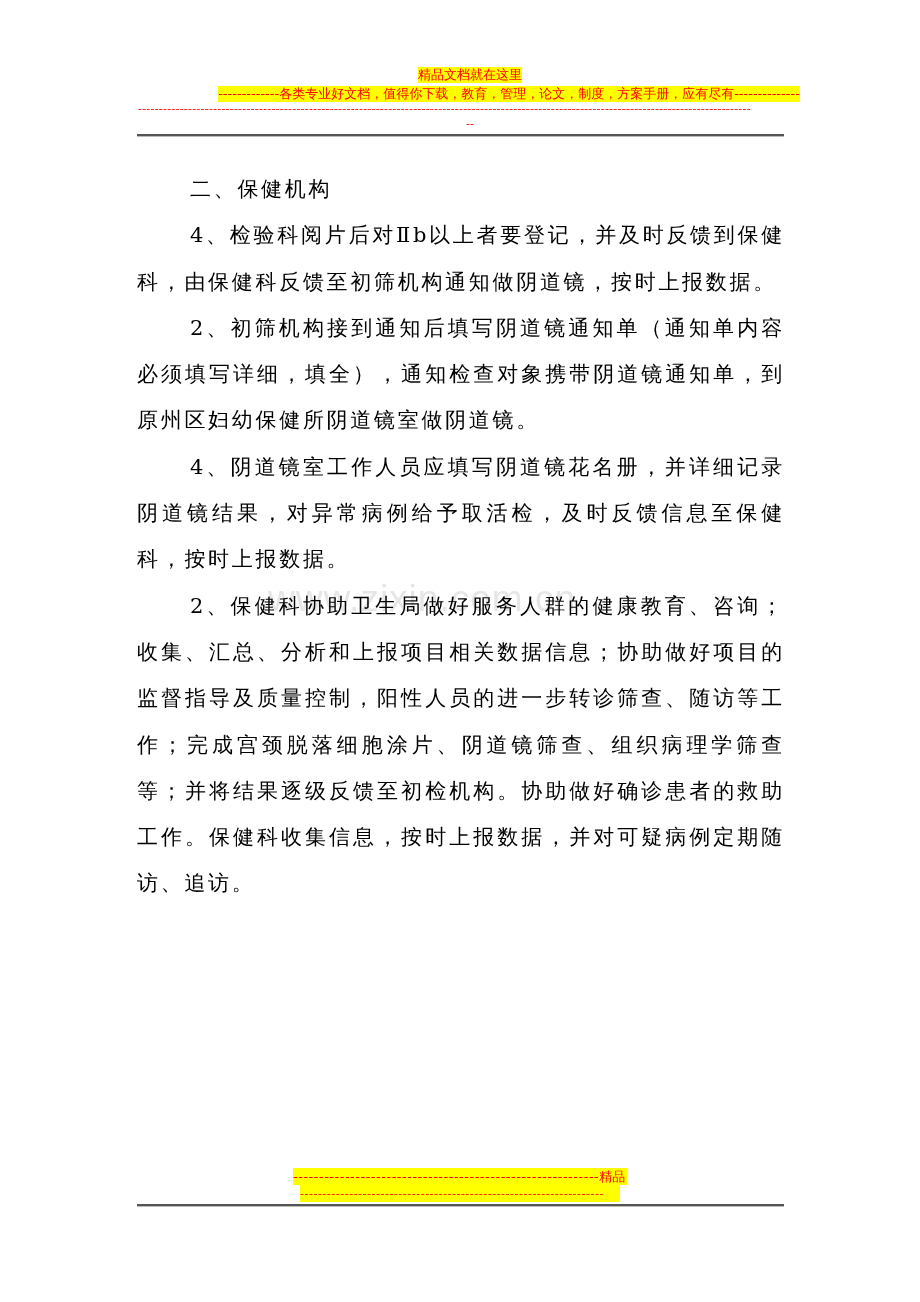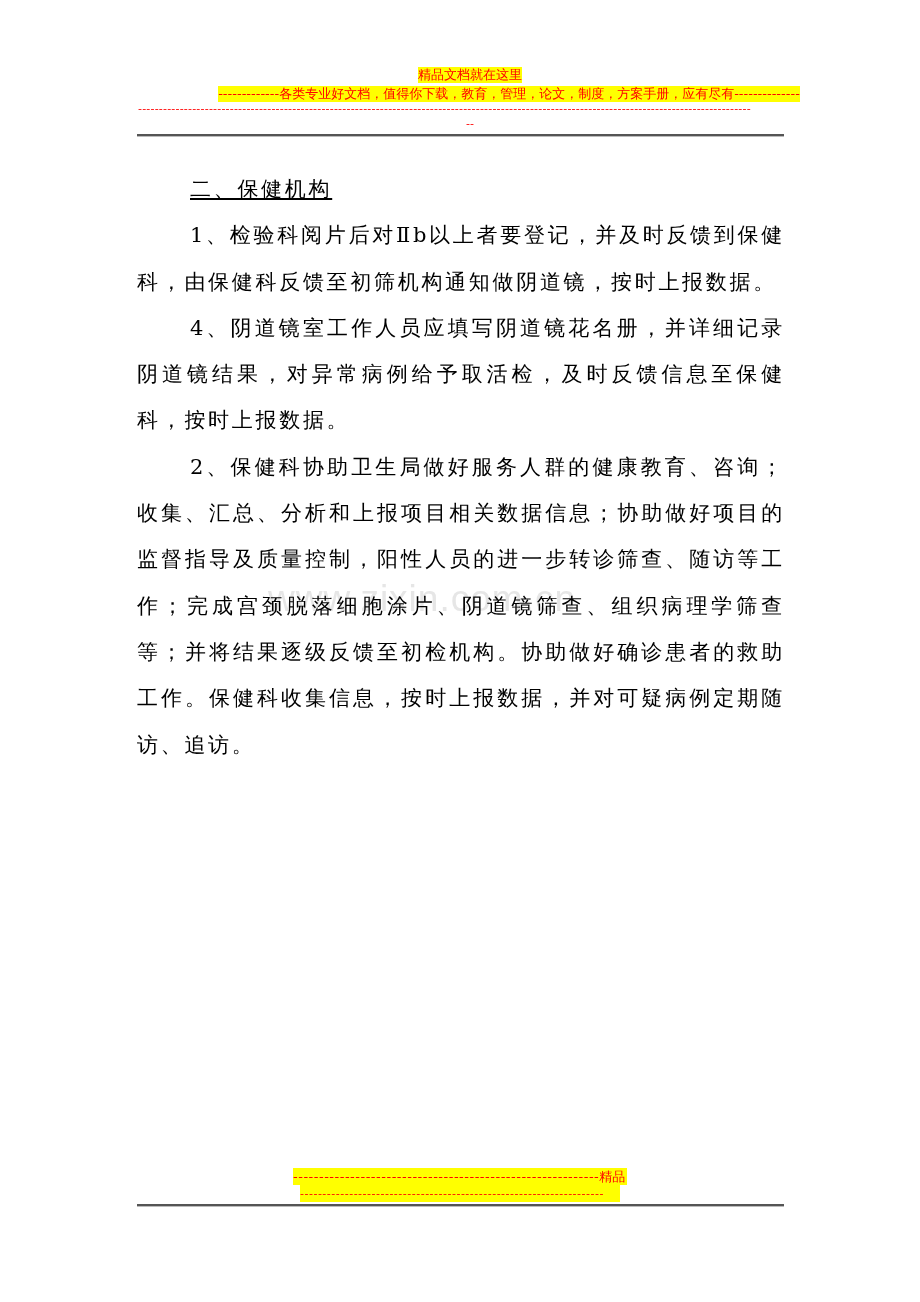--- a/index.html
+++ b/index.html
@@ -63,21 +63,20 @@
       margin: 0;
       font-size: 21px;
       line-height: 46.3px;
       letter-spacing: 2.7px;
       text-indent: 53px;
       text-align: justify;
       text-align-last: left;
     }
     .para.heading {
       text-indent: 53px;
-      text-decoration: underline;
     }
 
     .watermark {
       position: absolute;
       left: 268px;
       top: 578px;
       font-family: Liberation Sans, sans-serif;
       font-size: 37px;
       color: #e6e6e6;
       letter-spacing: 1px;
@@ -129,21 +128,22 @@
 </div>
 <div id="hdr3" class="hdr-line">---------------------------------------------------------------------------------------------------------------------------------------------------</div>
 <div id="hdr4" class="hdr-line">--</div>
 
 <div id="rule-top" class="rule"></div>
 
 <div class="watermark">www.zixin.com.cn</div>
 
 <div class="body-text">
   <p class="para heading">二、保健机构</p>
-  <p class="para">1、检验科阅片后对Ⅱb以上者要登记，并及时反馈到保健科，由保健科反馈至初筛机构通知做阴道镜，按时上报数据。</p>
+  <p class="para">4、检验科阅片后对Ⅱb以上者要登记，并及时反馈到保健科，由保健科反馈至初筛机构通知做阴道镜，按时上报数据。</p>
+  <p class="para">2、初筛机构接到通知后填写阴道镜通知单（通知单内容必须填写详细，填全），通知检查对象携带阴道镜通知单，到原州区妇幼保健所阴道镜室做阴道镜。</p>
   <p class="para">4、阴道镜室工作人员应填写阴道镜花名册，并详细记录阴道镜结果，对异常病例给予取活检，及时反馈信息至保健科，按时上报数据。</p>
   <p class="para">2、保健科协助卫生局做好服务人群的健康教育、咨询；收集、汇总、分析和上报项目相关数据信息；协助做好项目的监督指导及质量控制，阳性人员的进一步转诊筛查、随访等工作；完成宫颈脱落细胞涂片、阴道镜筛查、组织病理学筛查等；并将结果逐级反馈至初检机构。协助做好确诊患者的救助工作。保健科收集信息，按时上报数据，并对可疑病例定期随访、追访。</p>
 </div>
 
 <div id="ftr1">
   <span class="dashfill">-----------------------------------------------------------</span><span>精品　文档</span>
 </div>
 <div id="ftr2">
   <span class="dashfill">--------------------------------------------------------------------</span>
 </div>

